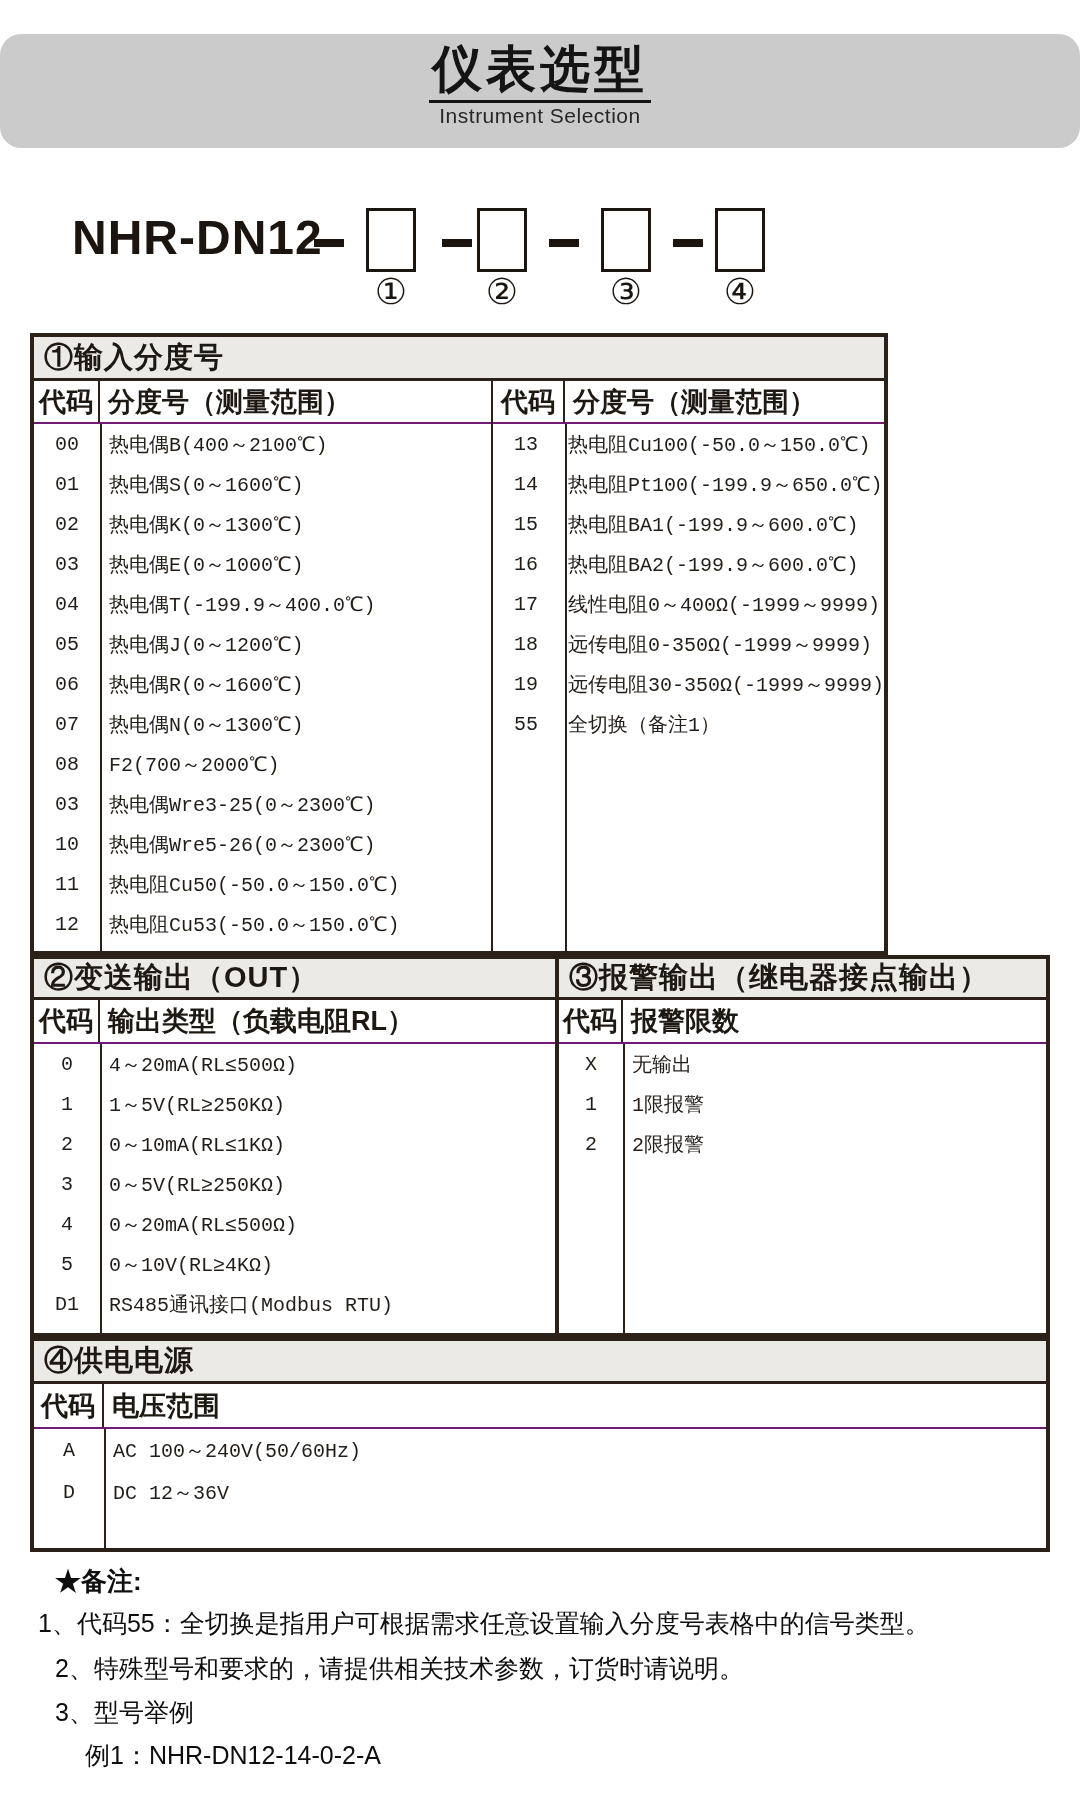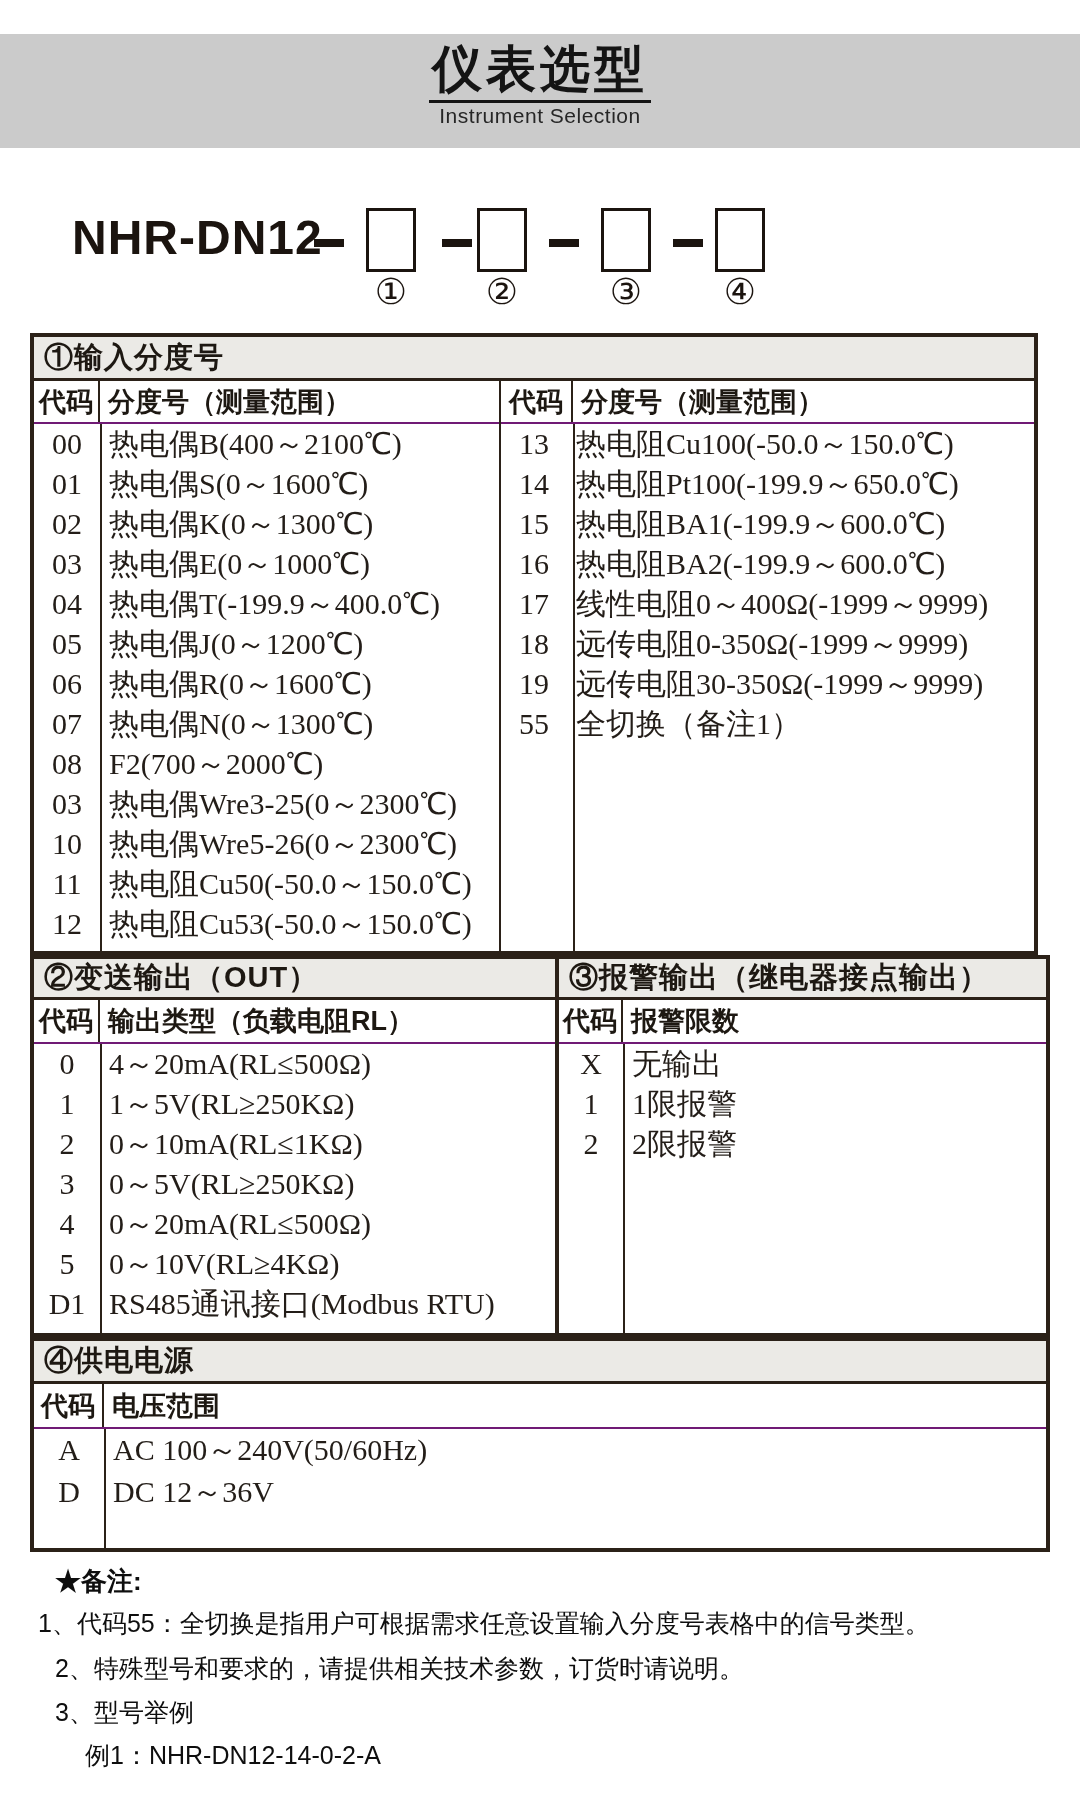--- a/index.html
+++ b/index.html
@@ -1,21 +1,21 @@
 <!DOCTYPE html>
 <html><head>
 <meta charset="utf-8">
 <style>
   html,body{margin:0;padding:0;background:#fff;}
   .page{position:relative;width:1080px;height:1797px;background:#ffffff;overflow:hidden;
         font-family:"Liberation Sans",sans-serif;}
   .page *{box-sizing:border-box;}
 
   
-  .banner{position:absolute;left:0;top:34px;width:1080px;height:114px;background:#cbcbcb;text-align:center;}
+  .banner{position:absolute;left:0;top:34px;width:1080px;height:114px;background:#cbcbcb;text-align:center;border-radius:21px;}
   .banner-title{display:inline-block;margin-top:5px;font-weight:bold;font-size:50px;line-height:60px;
         letter-spacing:4px;color:#141414;border-bottom:3px solid #141414;padding:0 3px 1px 3px;}
   .banner-sub{font-size:21px;line-height:26px;color:#262626;letter-spacing:0.5px;}
 
   
   .model-prefix{position:absolute;left:72px;top:206px;font-weight:bold;font-size:48px;line-height:64px;
         letter-spacing:1px;color:#1b140f;}
   .sep-dash{position:absolute;top:239px;width:30px;height:8px;background:#1b140f;}
   .codebox{position:absolute;top:208px;width:50px;height:64px;border:3px solid #1b140f;background:#fff;}
   .marker{position:absolute;top:272px;width:50px;text-align:center;font-size:36px;line-height:40px;
@@ -25,26 +25,26 @@
   .box{position:absolute;border:4px solid #2b2118;background:#fff;display:flex;flex-direction:column;}
   .sec-head{background:#ebeae6;border-bottom:3px solid #2b2118;display:flex;align-items:center;
         padding-left:10px;font-weight:bold;font-size:29px;color:#1d1812;letter-spacing:1px;flex:0 0 auto;}
   .cols-head{display:flex;border-bottom:2px solid #701a75;align-items:stretch;
         font-weight:bold;font-size:27px;color:#1d1812;flex:0 0 auto;}
   .code-h{width:66px;border-right:2px solid #2b2118;display:flex;align-items:center;justify-content:center;}
   .label-h{flex:1;display:flex;align-items:center;padding-left:8px;white-space:nowrap;}
   .rows{position:relative;flex:1;overflow:hidden;}
   .vline{position:absolute;top:0;bottom:0;left:66px;width:2px;background:#2b2118;}
   .drow{display:flex;height:40px;align-items:center;
-        font-family:Liberation Serif, serif;font-size:30px;color:#231d18;white-space:nowrap;}
+        font-family:Liberation Mono, monospace;font-size:20px;color:#231d18;white-space:nowrap;}
   .dcode{width:66px;text-align:center;flex:0 0 auto;}
   .dlabel{flex:1;padding-left:9px;}
 
   
-  #sec1{left:30px;top:333px;width:1008px;height:622px;}
+  #sec1{left:30px;top:333px;width:858px;height:622px;}
   #sec1 .sec-head{height:44px;}
   .sec1-body{display:flex;flex:1;}
   .sec1-left{width:467px;border-right:2px solid #2b2118;display:flex;flex-direction:column;}
   .sec1-right{flex:1;display:flex;flex-direction:column;}
   #sec1 .cols-head{height:43px;}
   .sec1-right .code-h{width:72px;}
   .sec1-right .vline{left:72px;}
 
   
   #sec2{left:30px;top:955px;width:529px;height:382px;}

